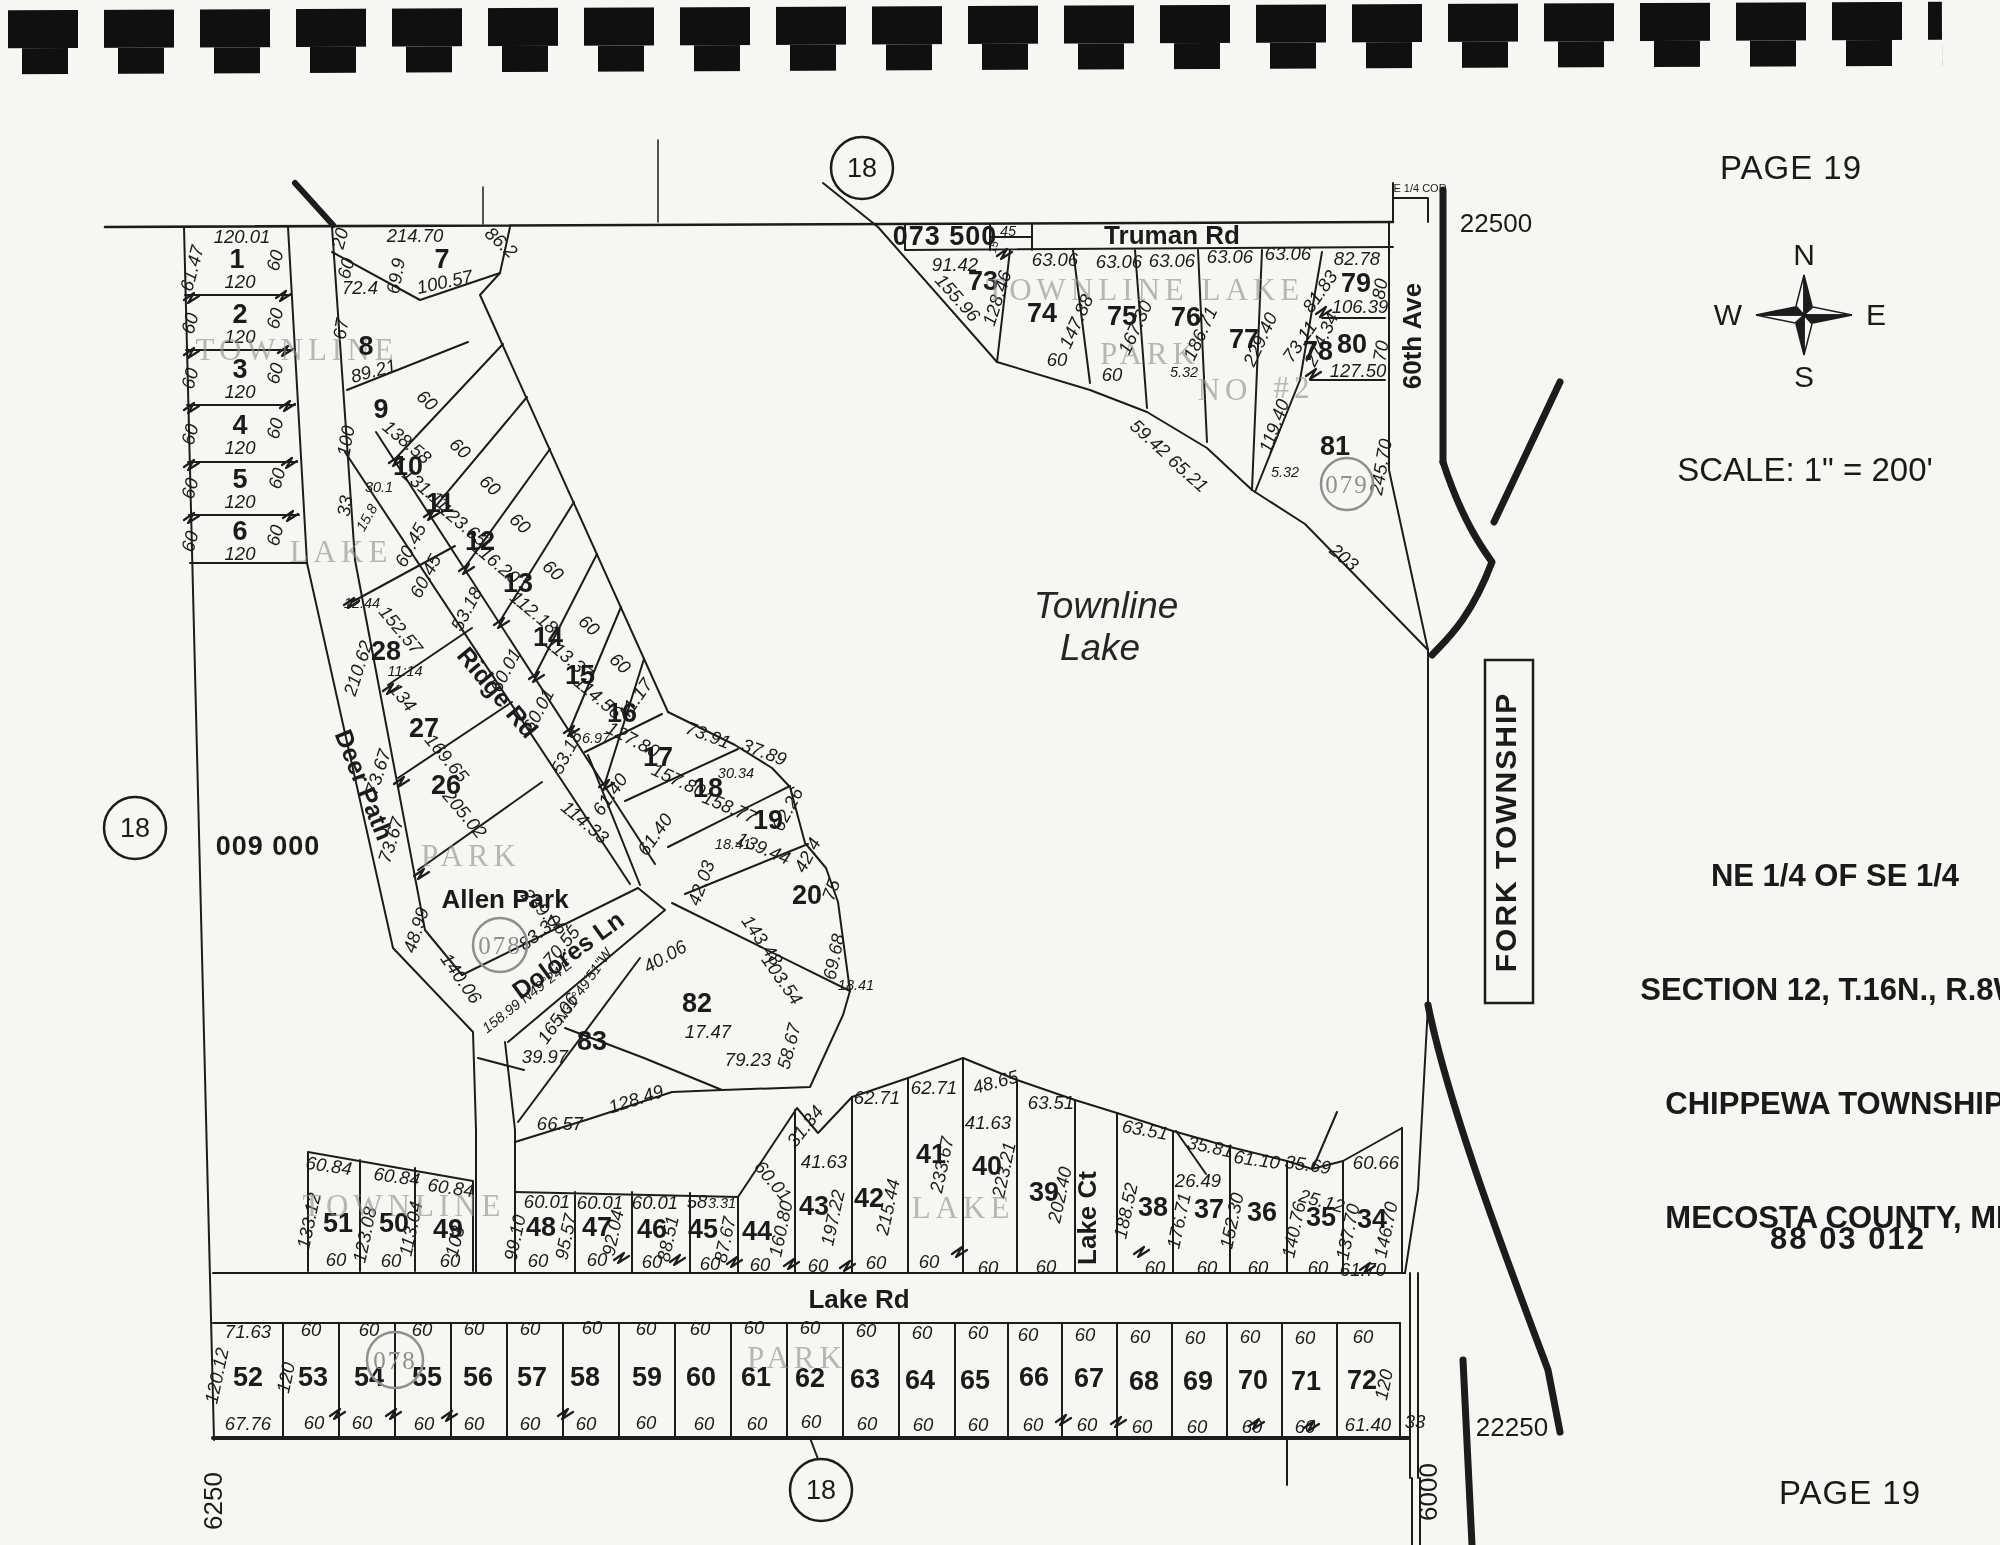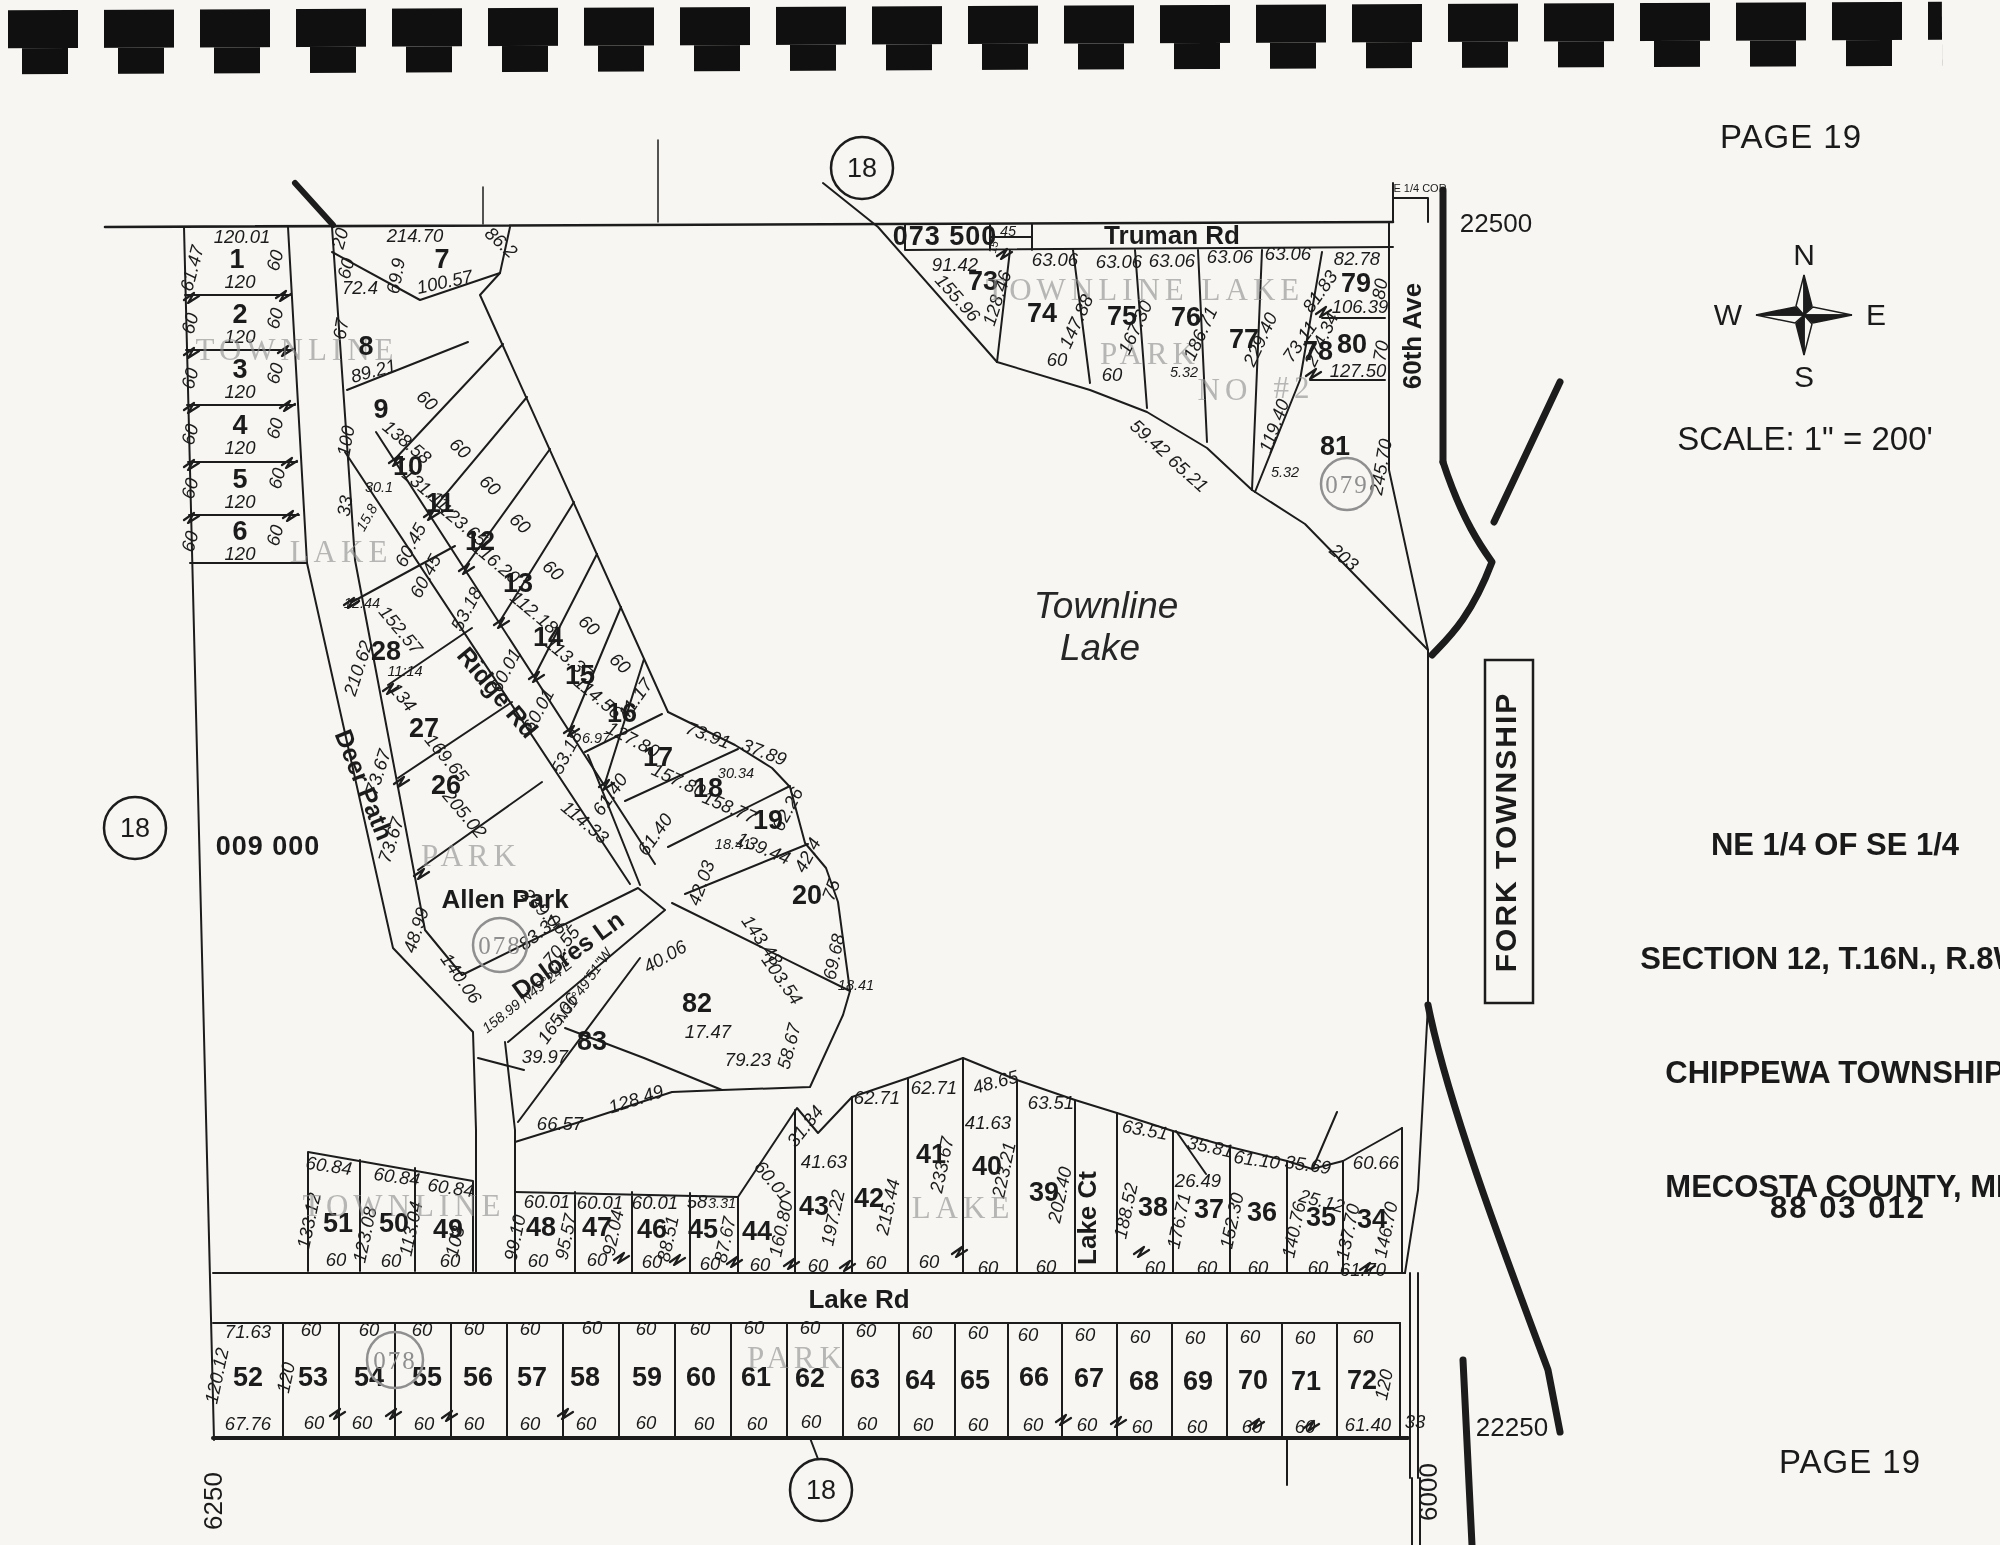--- a/index.html
+++ b/index.html
@@ -13,21 +13,21 @@
   svg text.tiny{font-size:11px;}
   svg text.road{font-weight:700;font-size:25px;}
   svg text.roadb{font-weight:700;font-size:26px;}
   svg text.big{font-weight:700;font-size:27px;letter-spacing:1px;}
   svg text.plain{font-size:26px;}
   svg text.fork{font-weight:700;font-size:30px;letter-spacing:2px;}
   svg text.ghost{font-family:"Liberation Serif",serif;font-size:31px;fill:#8f8f8f;opacity:.62;letter-spacing:5px;}
   svg text.lakename{font-style:italic;font-size:37px;fill:#262626;}
   svg text.ringtxt{font-size:27px;}
   svg text.ringtxtg{font-family:"Liberation Serif",serif;font-size:25px;fill:#8f8f8f;letter-spacing:2px;}
-  .overlay{position:absolute;white-space:pre;}
+  .overlay{position:absolute;white-space:pre;margin-top:31px;}
   .pagetitle{font-size:33px;letter-spacing:1px;}
   .scaletxt{font-size:33px;}
   .legendblock{width:520px;text-align:center;font-weight:700;font-size:31px;line-height:38px;}
   .parcelid{font-weight:700;font-size:31px;letter-spacing:2px;}
   
   .punch{position:absolute;left:8px;top:6px;width:1934px;height:66px;transform:rotate(-.25deg);}
   .punch .band{height:38px;background:
      repeating-linear-gradient(90deg,#101010 0 70px,#f7f6f2 70px 96px);}
   .punch .teeth{height:26px;background:
      repeating-linear-gradient(90deg,transparent 0 14px,#101010 14px 60px,transparent 60px 96px);}

